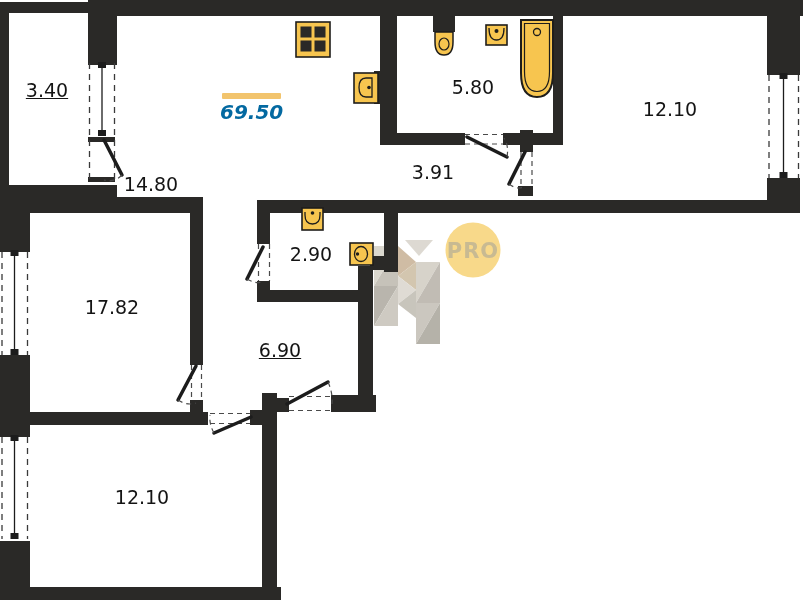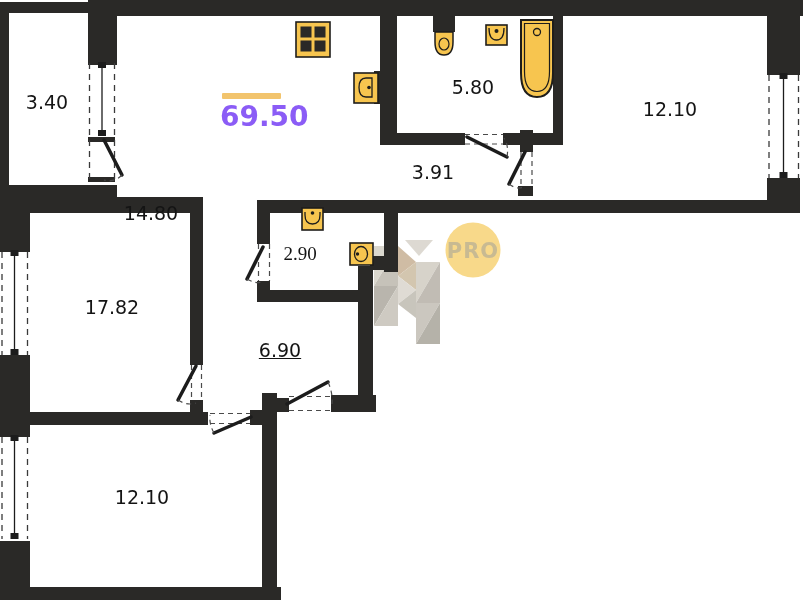--- a/index.html
+++ b/index.html
@@ -6,21 +6,21 @@
     --wall:#2a2927; --fixture:#f7c54f; --fixture-outline:#1e1d1b;
     --accent:#f2c46d; --badge-bg:#f8d98a; --badge-text:#c8ba92;
   }
   html,body{margin:0;padding:0;background:#fff;}
   .plan{position:relative;width:803px;height:600px;background:#fff;overflow:hidden;
         font-family:"DejaVu Sans", "Liberation Sans", sans-serif;}
   .wall{position:absolute;background:var(--wall);z-index:2;}
   svg.underlay{position:absolute;left:0;top:0;z-index:1;}
   svg.overlay{position:absolute;left:0;top:0;z-index:3;}
   .room-label{position:absolute;z-index:4;font-size:19px;color:#141414;text-align:center;white-space:nowrap;}
-  .total-label{position:absolute;z-index:4;font-size:28px;font-weight:bold;color:#8b5cf6;text-align:center;white-space:nowrap;}
+  .total-label{position:absolute;z-index:4;font-size:20px;font-weight:bold;color:#0369a1;text-align:center;white-space:nowrap;font-style:italic;}
   .accent-line{position:absolute;z-index:4;height:6px;background:var(--accent);border-radius:1px;}
 </style>
 </head>
 <body>
 
 <div class="plan">
 
   <svg class="underlay" width="803" height="600" viewBox="0 0 803 600">
     <g opacity="0.95">
       <polygon points="374,246 398,246 374,286" fill="#d9d5cc"></polygon>
@@ -187,24 +187,24 @@
       <ellipse cx="361" cy="254" rx="6.5" ry="7.5" fill="none" stroke="var(--fixture-outline)" stroke-width="1.3"></ellipse>
       <circle cx="357.5" cy="254" r="1.7" fill="var(--fixture-outline)"></circle>
     </g>
 
     <g>
       <circle cx="473" cy="250" r="27.5" fill="var(--badge-bg)"></circle>
       <text x="473" y="258" text-anchor="middle" font-size="21" font-weight="bold" letter-spacing="1" fill="var(--badge-text)" font-family="&quot;DejaVu Sans&quot;, sans-serif">PRO</text>
     </g>
   </svg>
 
-  <div class="room-label" style="left:22px;top:91px;width:50px;">3.40</div>
+  <div class="room-label" style="left:22px;top:79px;width:50px;text-decoration:underline;">3.40</div>
   <div class="accent-line" style="left:222px;top:93px;width:59px;"></div>
   <div class="total-label" style="left:220px;top:100px;width:62px;">69.50</div>
-  <div class="room-label" style="left:122px;top:173px;width:58px;margin-top:29px;">14.80</div>
+  <div class="room-label" style="left:122px;top:173px;width:58px;">14.80</div>
   <div class="room-label" style="left:447px;top:66px;width:52px;margin-top:10px;">5.80</div>
   <div class="room-label" style="left:640px;top:98px;width:60px;">12.10</div>
   <div class="room-label" style="left:407px;top:161px;width:52px;">3.91</div>
-  <div class="room-label" style="left:276px;top:243px;width:48px;font-family:Liberation Serif, serif;">2.90</div>
+  <div class="room-label" style="left:287px;top:243px;width:48px;">2.90</div>
   <div class="room-label" style="left:83px;top:296px;width:58px;">17.82</div>
   <div class="room-label" style="left:256px;top:339px;width:48px;text-decoration:underline;">6.90</div>
   <div class="room-label" style="left:112px;top:486px;width:60px;">12.10</div>
 </div>
 
 </body></html>

